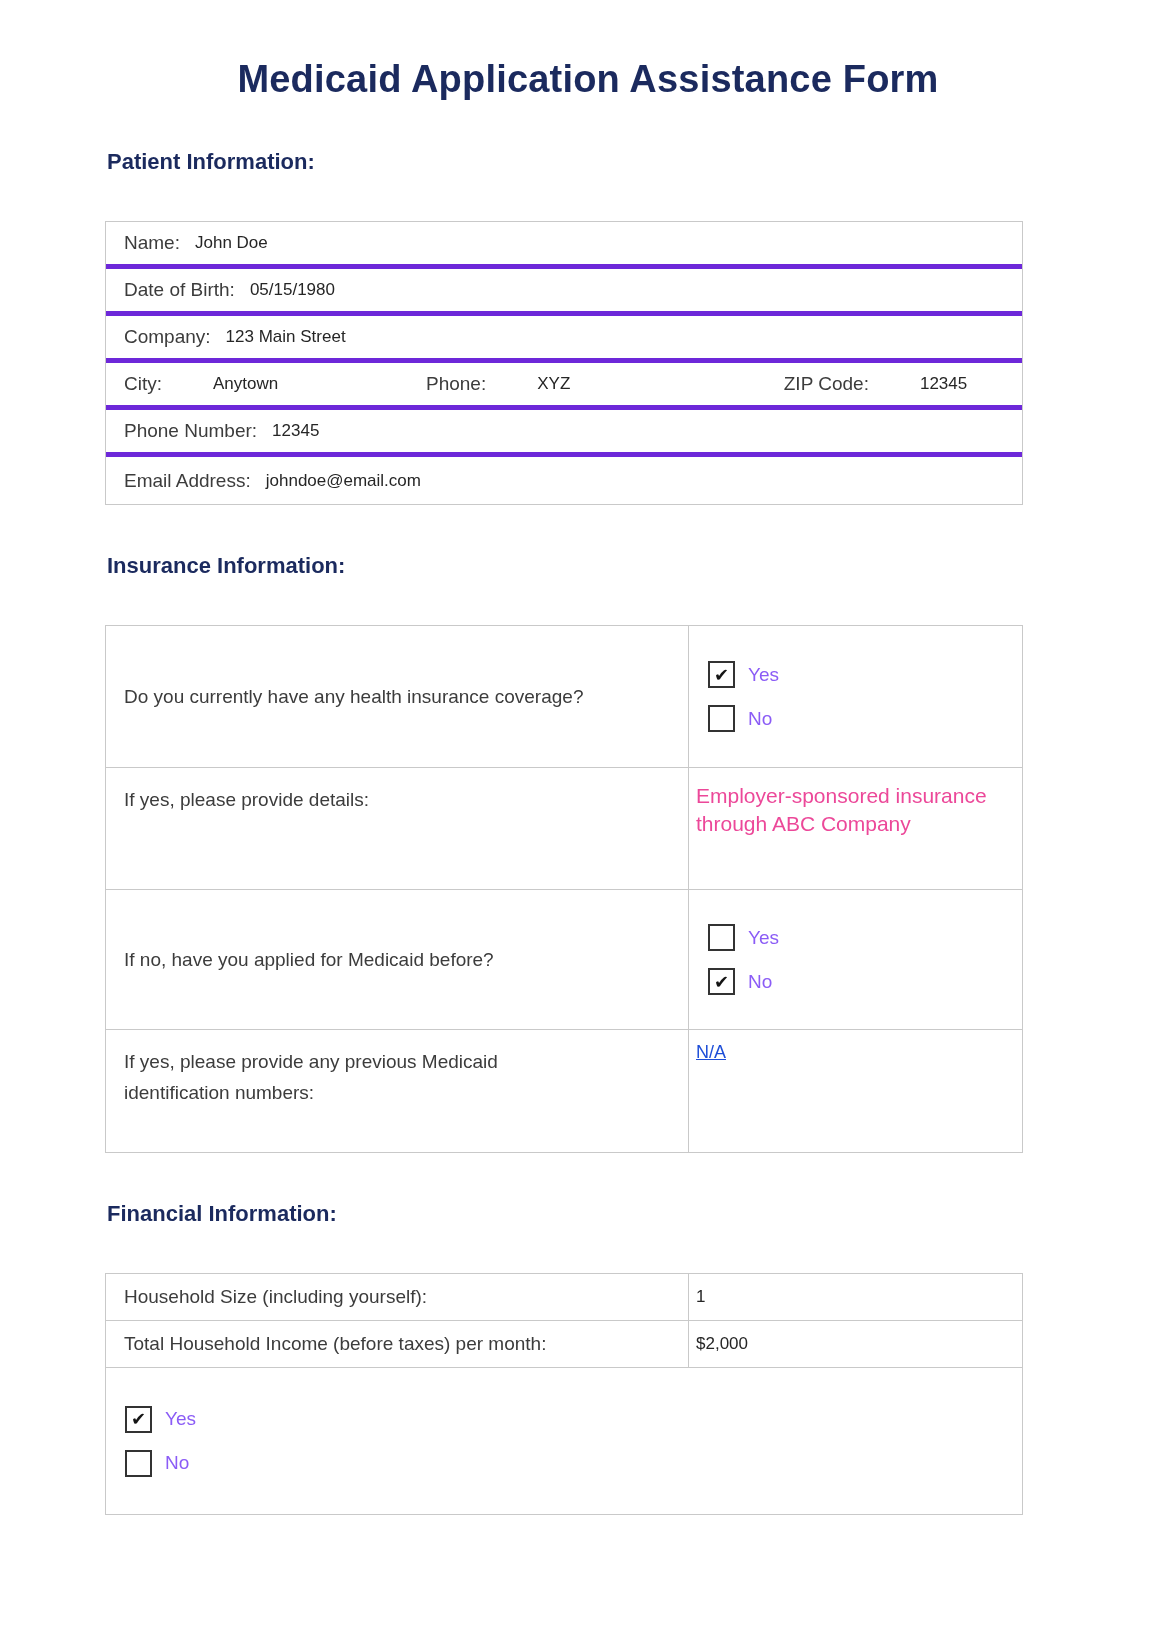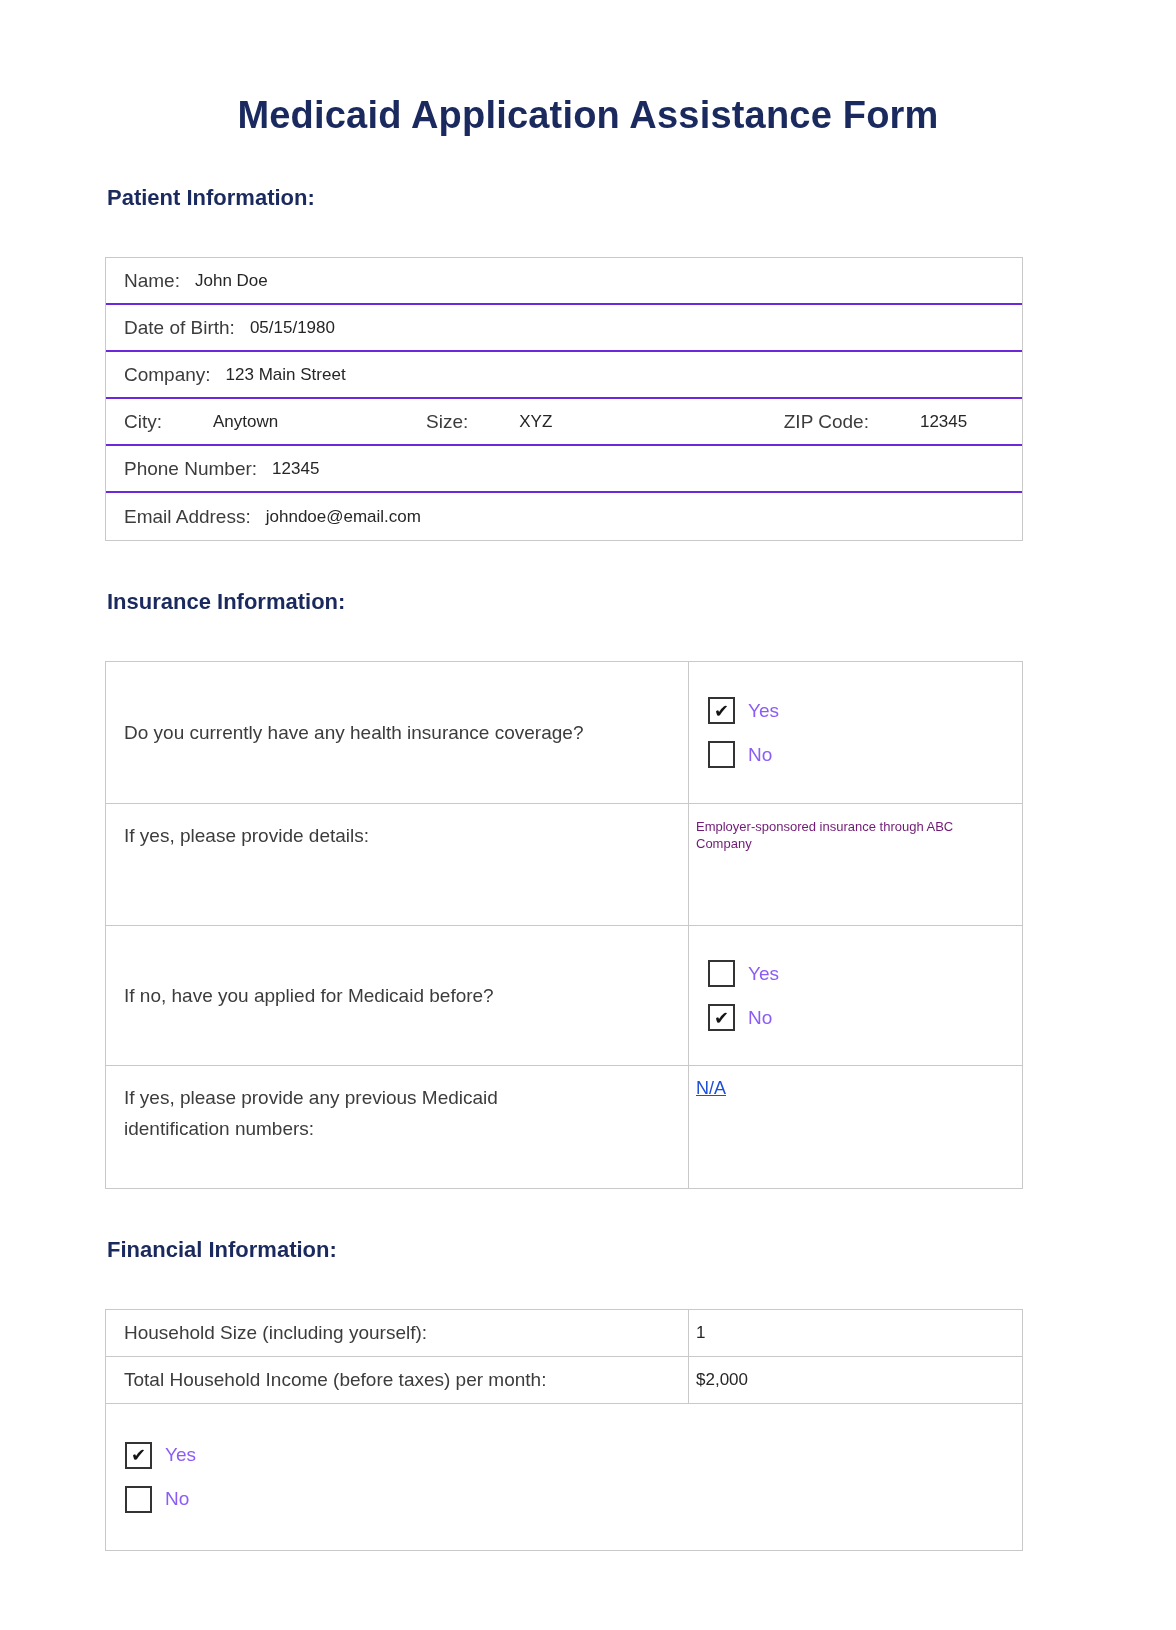--- a/index.html
+++ b/index.html
@@ -5,21 +5,21 @@
   * { margin:0; padding:0; box-sizing:border-box; }
   html,body { background:#ffffff; }
   body {
     width:1176px; height:1630px;
     font-family:"Liberation Sans","DejaVu Sans",sans-serif;
     color:#3b3b3b;
   }
   .page { width:1176px; height:1630px; background:#ffffff; overflow:hidden; position:relative; }
 
   .doc-title {
-    margin-top:94px;
+    margin-top:58px;
     text-align:center;
     font-size:38px;
     font-weight:bold;
     color:#1b2a5e;
     letter-spacing:0.2px;
   }
 
   .section-heading {
     margin:48px 0 0 107px;
     font-size:22px;
@@ -30,21 +30,21 @@
   .tbl {
     margin:46px 0 0 105px;
     width:918px;
     border:1px solid #c9c9c9;
     background:#ffffff;
   }
 
   
   .row {
     height:47px;
-    border-bottom:2px solid #6d28d9;
+    border-bottom:5px solid #6d28d9;
     display:flex;
     align-items:center;
     padding-left:18px;
   }
   .row:last-child { border-bottom:none; }
   .lbl { font-size:19px; color:#3c3c3c; }
   .val { font-size:17px; color:#262626; margin-left:15px; }
 
   .seg { display:flex; align-items:center;gap:36px; }
   .seg-1 { width:302px; }
@@ -65,21 +65,21 @@
   .cell-a {
     flex:1;
     padding-left:7px;
     padding-right:10px;
   }
   .v-center { display:flex; align-items:center; }
   .v-top    { padding-top:16px; }
 
   .question { font-size:19px; color:#3c3c3c; line-height:1.65; }
   .question.narrow { max-width:470px; display:inline-block; }
-  .answer-text { font-size:13px; color:#701a75; line-height:1.32; padding-top:14px; }
+  .answer-text { font-size:21px; color:#ec4899; line-height:1.32; padding-top:14px; }
   .answer-plain { font-size:18px; color:#1d4ed8; padding-top:12px;text-decoration:underline; }
   .val-sm { font-size:17px; color:#262626; }
 
   .cb-col {
     display:flex;
     flex-direction:column;
     justify-content:center;
     gap:17px;
   }
   .cb-group { display:flex; align-items:center; gap:13px; margin-left:12px; }
@@ -122,21 +122,21 @@
     <div class="row">
       <span class="lbl">Company:</span>
       <span class="val">123 Main Street</span>
     </div>
     <div class="row">
       <div class="seg seg-1">
         <span class="lbl">City:</span>
         <span class="val">Anytown</span>
       </div>
       <div class="seg seg-2">
-        <span class="lbl">Size:</span>
+        <span class="lbl">Phone:</span>
         <span class="val">XYZ</span>
       </div>
       <div class="seg seg-3">
         <span class="lbl">ZIP Code:</span>
         <span class="val">12345</span>
       </div>
     </div>
     <div class="row">
       <span class="lbl">Phone Number:</span>
       <span class="val">12345</span>

